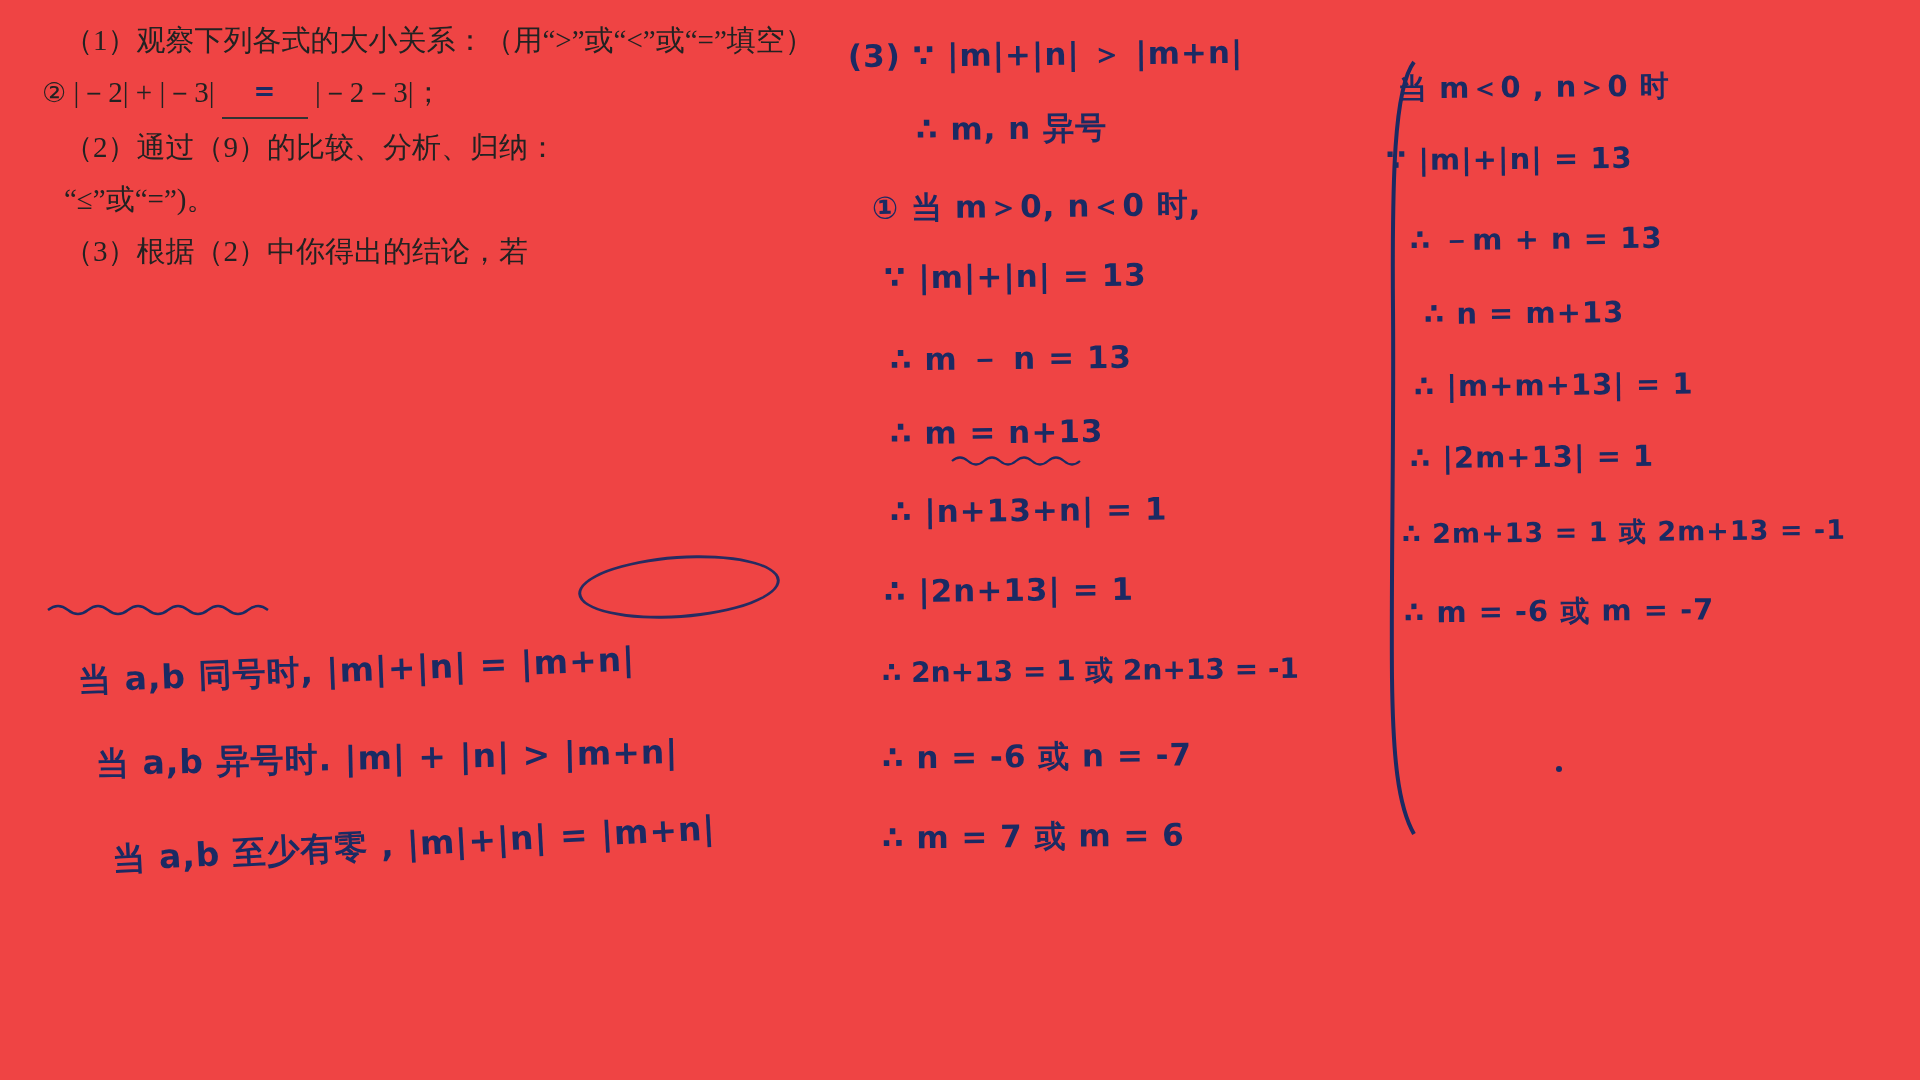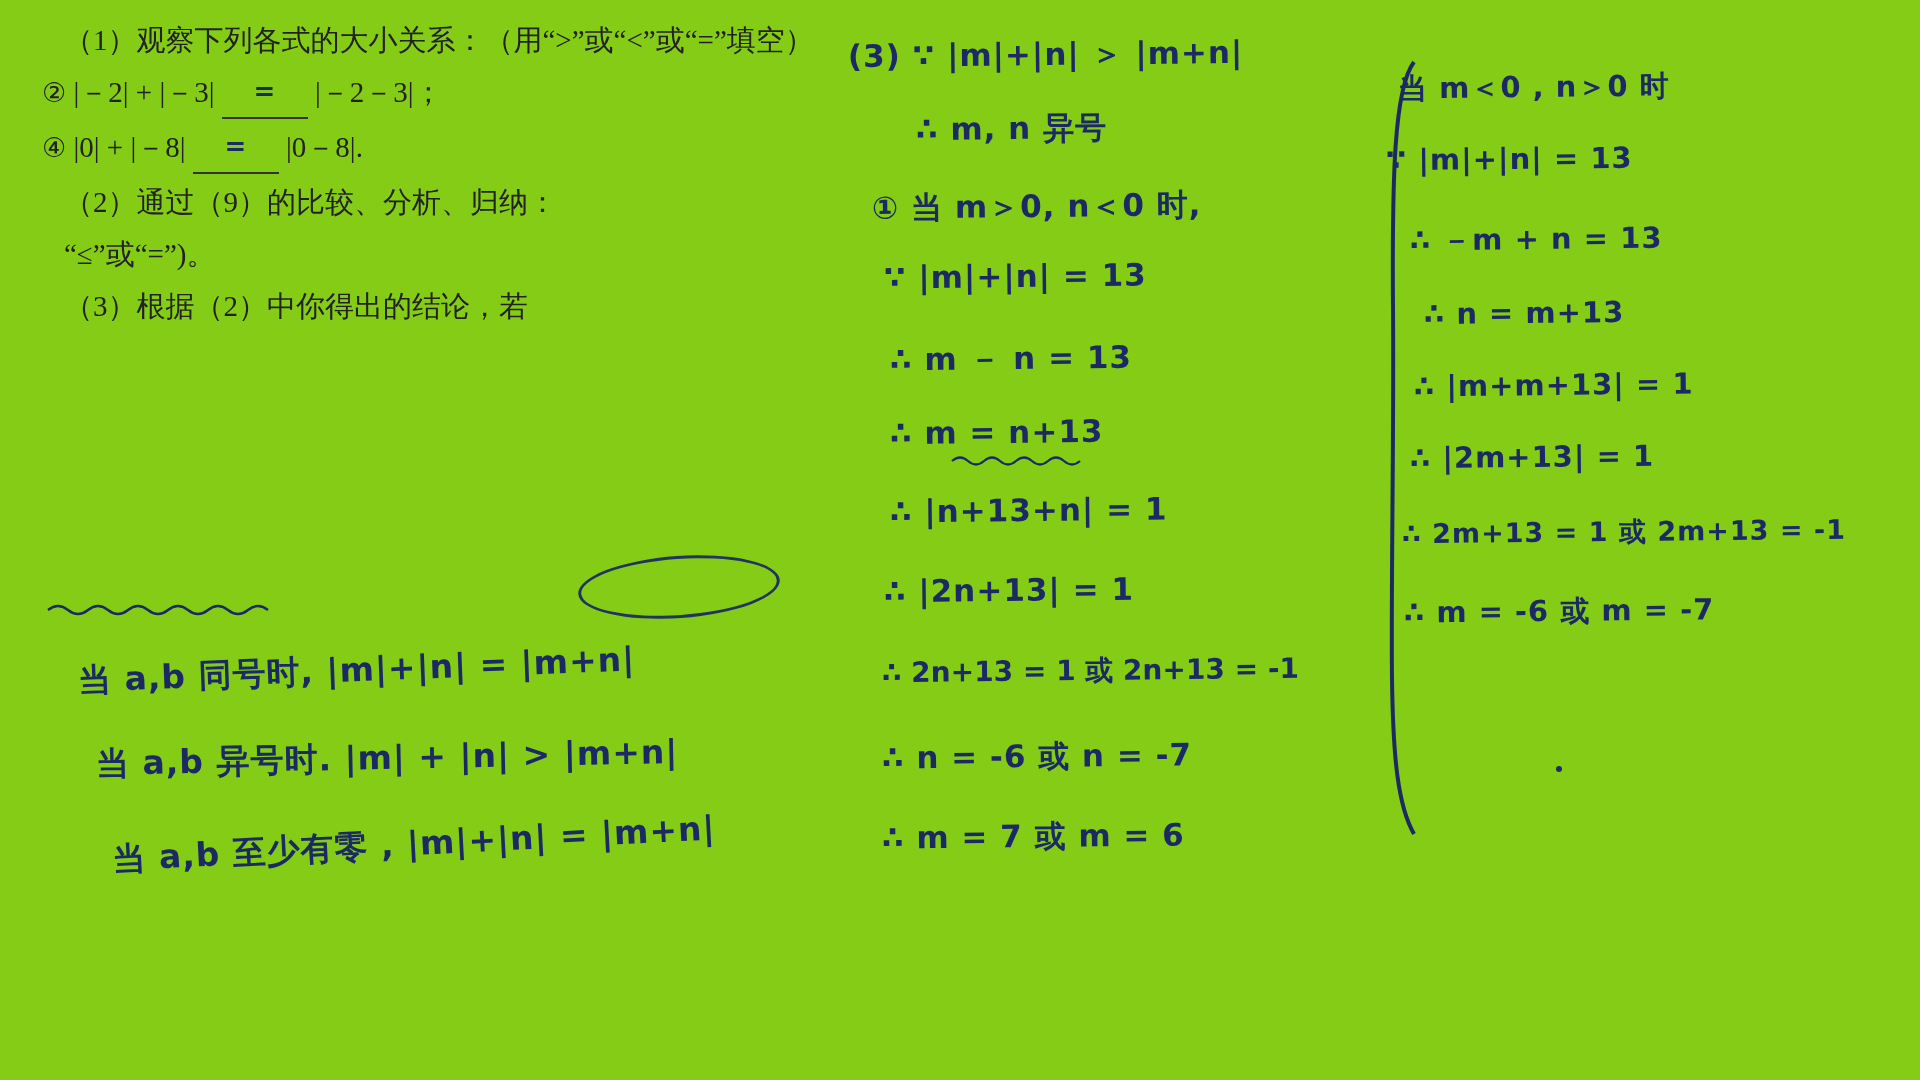--- a/index.html
+++ b/index.html
@@ -1,19 +1,19 @@
 <!DOCTYPE html>
 <html><head>
 <meta charset="utf-8">
 <style>
   html,body{margin:0;padding:0;background:#ffffff;}
   body{width:1920px;height:1080px;position:relative;overflow:hidden;
        font-family:"Liberation Serif", serif;color:#1a1a1a;}
 
-  .sheet{position:absolute;left:0;top:0;width:1920px;height:1080px;background:#84cc16;text-decoration:underline;}
+  .sheet{position:absolute;left:0;top:0;width:1920px;height:1080px;background:#ef4444;text-decoration:underline;}
 
   
   .printed{position:absolute;left:42px;top:14px;width:760px;
            font-family:"Liberation Serif", serif;
            font-size:29px;line-height:52px;color:#222;}
   .printed .ln{white-space:nowrap;}
   .printed .indent{padding-left:22px;}
   .fillblank{display:inline-block;min-width:86px;border-bottom:2px solid #333;
              text-align:center;position:relative;top:-2px;}
   .hw-in-blank{font-family:"DejaVu Sans", sans-serif;color:#1b2a63;
@@ -68,26 +68,20 @@
 
 
     <div class="ln">
       <span class="circ-num">②</span>
       <span class="eq">|－2| + |－3|</span>
       <span class="fillblank"><span class="hw-in-blank">=</span></span>
       <span class="eq">|－2－3|；</span>
     </div>
 
 
-    <div class="ln">
-      <span class="circ-num">④</span>
-      <span class="eq">|0| + |－8|</span>
-      <span class="fillblank"><span class="hw-in-blank">=</span></span>
-      <span class="eq">|0－8|.</span>
-    </div>
 
     <div class="ln indent">（2）通过（9）的比较、分析、归纳：</div>
 
     <div class="ln indent">“≤”或“=”)。</div>
 
     <div class="ln indent">（3）根据（2）中你得出的结论，若</div>
   </div>
 
   <div class="ink-circle"></div>
 

